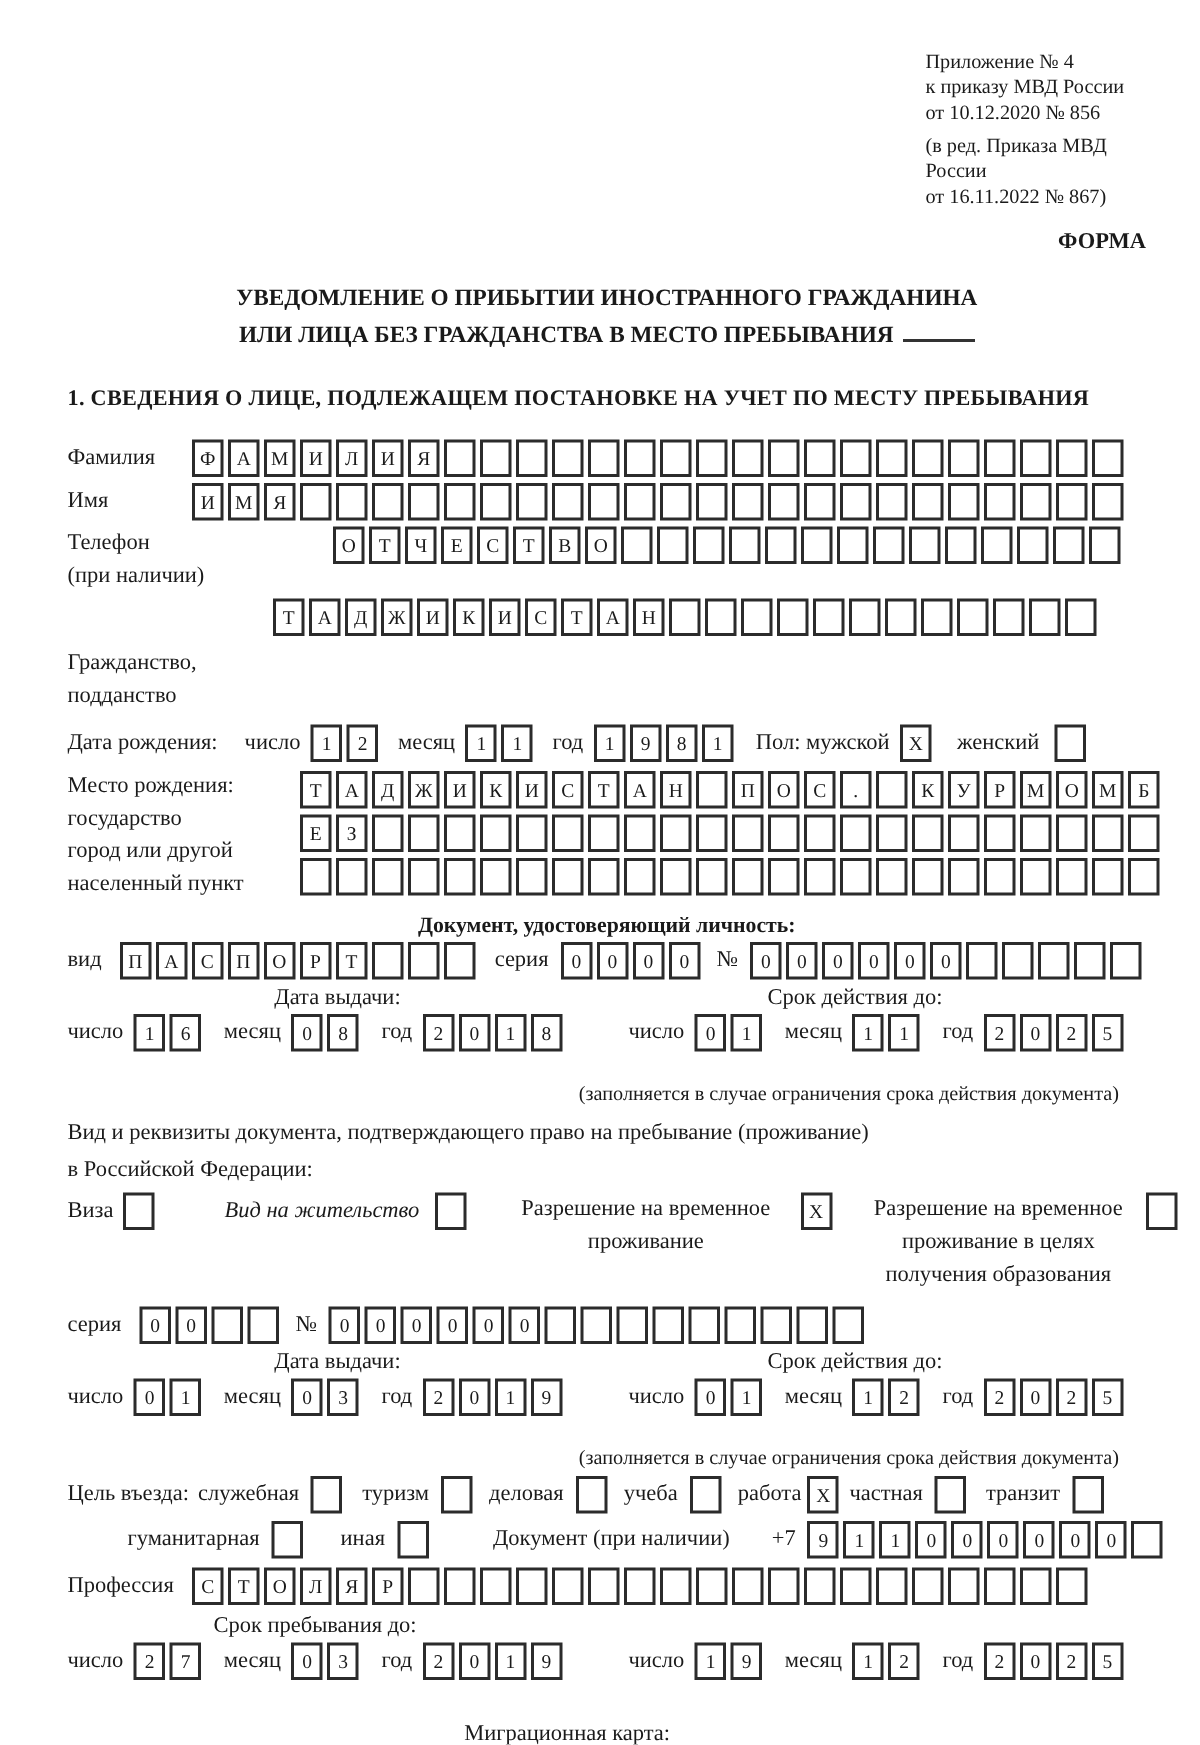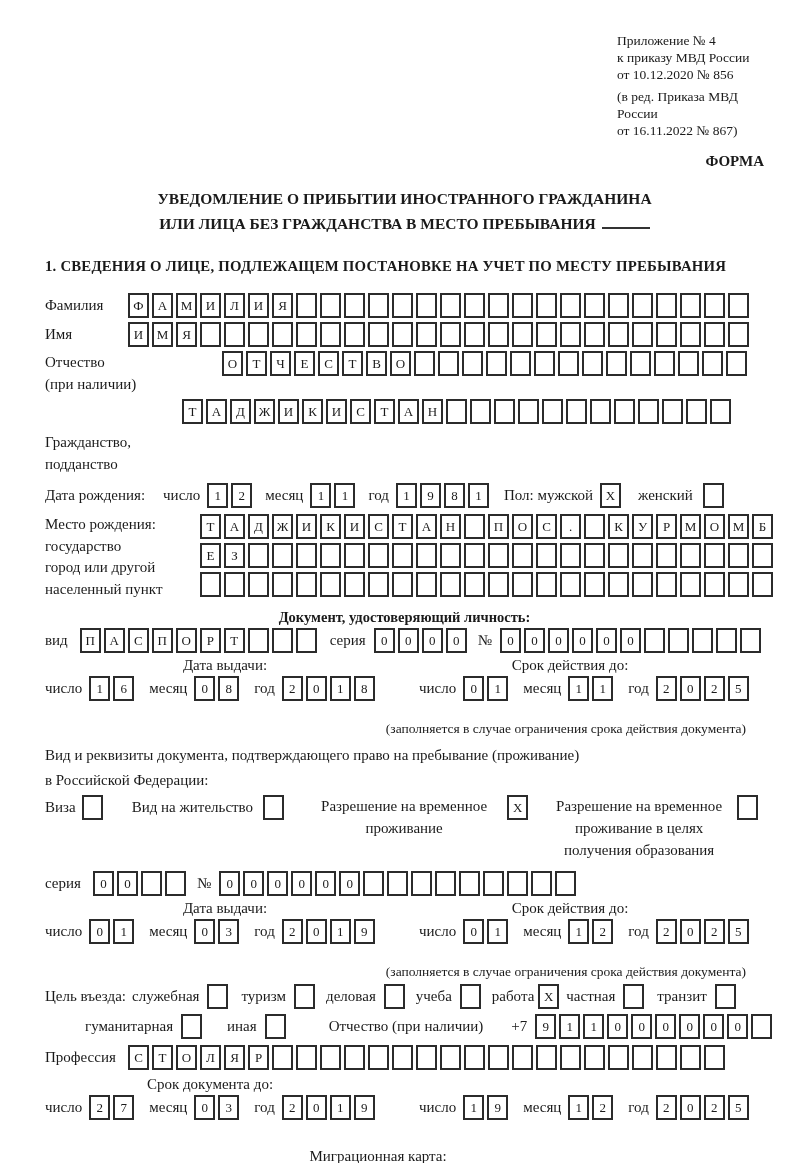--- a/index.html
+++ b/index.html
@@ -128,21 +128,21 @@
         <span class="cell"></span>
         <span class="cell"></span>
         <span class="cell"></span>
         <span class="cell"></span>
         <span class="cell"></span>
       </span>
   </div>
 
   <div class="row">
     <span class="lbl2" style="width:177px;flex:none;">
-      <span>Отчество</span><br>
+      <span>Телефон</span><br>
       <span>(при наличии)</span>
     </span>
     <span class="boxes">
         <span class="cell">О</span>
         <span class="cell">Т</span>
         <span class="cell">Ч</span>
         <span class="cell">Е</span>
         <span class="cell">С</span>
         <span class="cell">Т</span>
         <span class="cell">В</span>
@@ -406,21 +406,21 @@
     <span>в Российской Федерации:</span>
   </div>
 
   <div class="optrow">
     <span class="opt">
       <span class="lbl" style="margin-right:6px;">Виза</span>
       <span class="boxes">
           <span class="cell"></span>
         </span>
     </span>
-    <span class="opt" style="margin-left:26px;">
+    <span class="opt" style="margin-left:44px;font-style:italic;">
       <span class="lbl" style="margin-right:10px;">Вид на жительство</span>
       <span class="boxes">
           <span class="cell"></span>
         </span>
     </span>
     <span class="opt" style="margin-left:22px;">
       <span class="opttext" style="width:190px;">
         <span>Разрешение на временное</span><br>
         <span>проживание</span>
       </span>
@@ -566,21 +566,21 @@
       <span class="boxes">
           <span class="cell"></span>
         </span>
     </span>
     <span class="pair" style="margin-left:22px;">
       <span class="lbl">иная</span>
       <span class="boxes">
           <span class="cell"></span>
         </span>
     </span>
-    <span class="lbl" style="margin-left:40px;">Отчество (при наличии)</span>
+    <span class="lbl" style="margin-left:40px;">Документ (при наличии)</span>
     <span class="lbl" style="margin:0 8px 0 28px;">+7</span>
     <span class="boxes">
         <span class="cell">9</span>
         <span class="cell">1</span>
         <span class="cell">1</span>
         <span class="cell">0</span>
         <span class="cell">0</span>
         <span class="cell">0</span>
         <span class="cell">0</span>
         <span class="cell">0</span>
@@ -614,21 +614,21 @@
         <span class="cell"></span>
         <span class="cell"></span>
         <span class="cell"></span>
         <span class="cell"></span>
         <span class="cell"></span>
         <span class="cell"></span>
       </span>
   </div>
 
   <div class="twocol" style="margin-top:6px;">
-    <div class="col-r">Срок документа до:</div>
+    <div class="col-r">Срок пребывания до:</div>
   </div>
   <div class="row" style="margin-top:2px;">
     <span class="numrow-l">
       <span class="lbl" style="margin-right:7px;">число</span>
       <span class="boxes">
           <span class="cell">2</span>
           <span class="cell">7</span>
         </span>
       <span class="lbl" style="margin:0 7px 0 12px;">месяц</span>
       <span class="boxes">

